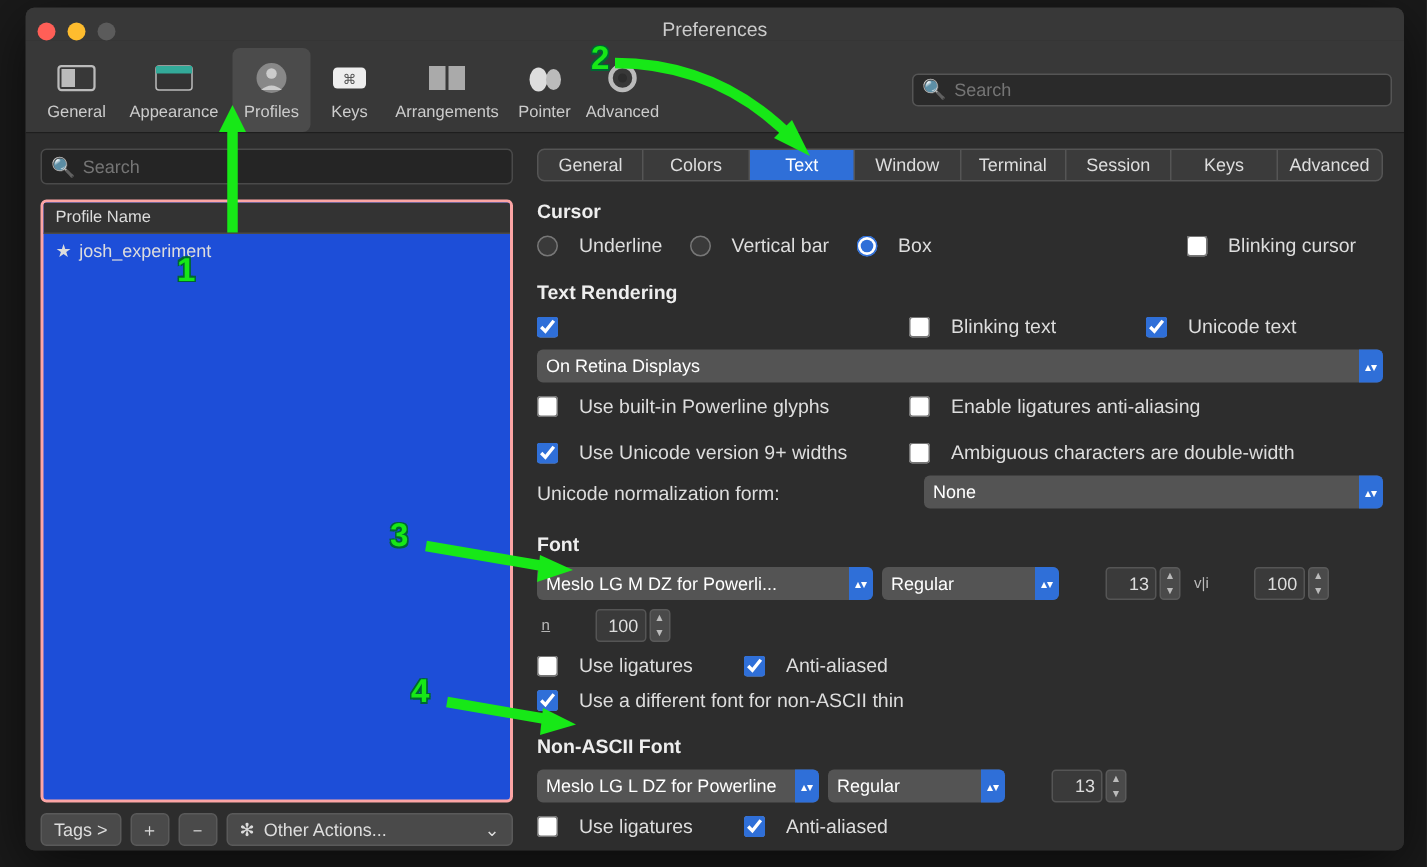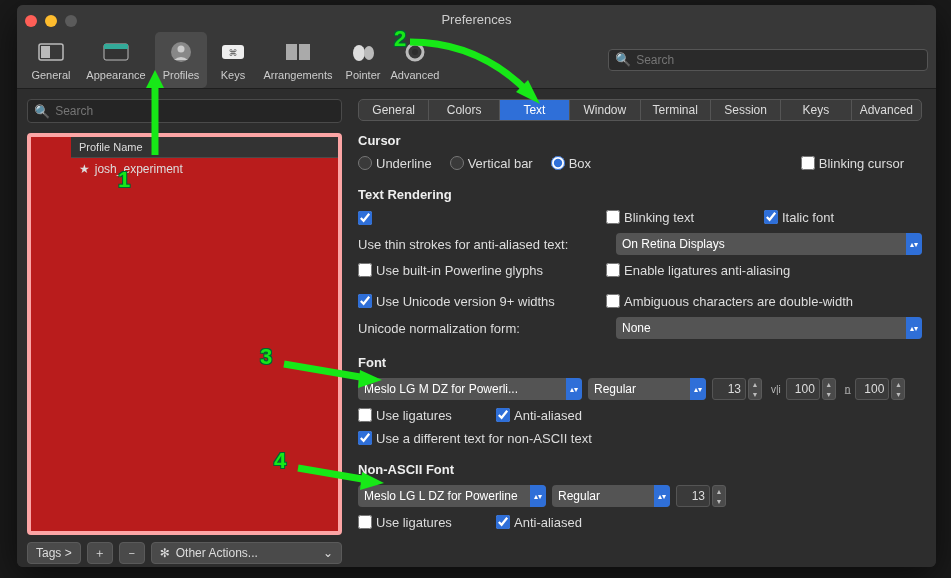--- a/index.html
+++ b/index.html
@@ -15,42 +15,42 @@
 .tb-item.wide { width: 78px; }
 .tb-item.selected { background: #4b4b4b; }
 .tb-icon { width: 32px; height: 28px; display: flex; align-items: center; justify-content: center; color: #bbb; }
 .tb-label { font-size: 11px; color: #ccc; }
 .tb-search { margin-left: auto; width: 320px; height: 22px; background: #2a2a2a; border: 1px solid #555; border-radius: 4px; display: flex; align-items: center; padding: 0 6px; color: #888; gap: 5px; }
 .tb-search input { background: transparent; border: none; outline: none; color: #ddd; font-size: 12px; flex: 1; }
 .body { flex: 1; display: flex; background: #2d2d2d; overflow: hidden; }
 .left { width: 335px; padding: 10px 10px 0 10px; display: flex; flex-direction: column; }
 .psearch { height: 24px; background: #252525; border: 1px solid #4a4a4a; border-radius: 4px; display: flex; align-items: center; padding: 0 6px; gap: 5px; color: #888; margin-bottom: 10px; }
 .psearch input { background: transparent; border: none; outline: none; color: #ddd; font-size: 12px; flex: 1; }
-.plist { flex: 1; background: #b91c1c; border: 4px solid #fca5a5; border-radius: 4px; overflow: hidden; padding-left: 40px; }
+.plist { flex: 1; background: #1d4ed8; border: 2px solid #fca5a5; border-radius: 4px; overflow: hidden; }
 .phead { background: #333; border-bottom: 1px solid #4a4a4a; padding: 4px 8px; font-size: 11px; color: #ddd; }
 .prow { padding: 4px 8px; display: flex; align-items: center; gap: 5px; font-size: 12px; }
 .pactions { height: 32px; display: flex; align-items: center; gap: 6px; padding: 4px 0 0; }
 .tagbtn, .sqbtn, .other { height: 22px; background: #4a4a4a; border: 1px solid #5a5a5a; border-radius: 4px; display: flex; align-items: center; justify-content: center; color: #ddd; font-size: 12px; padding: 0 8px; }
 .sqbtn { width: 26px; padding: 0; }
 .other { flex: 1; justify-content: flex-start; gap: 6px; }
 .right { flex: 1; padding: 10px 14px 10px 6px; overflow: hidden; }
 .tabs { display: flex; background: #3b3b3b; border: 1px solid #555; border-radius: 5px; overflow: hidden; height: 22px; margin-bottom: 12px; }
 .tab { flex: 1; display: flex; align-items: center; justify-content: center; font-size: 12px; color: #ddd; border-right: 1px solid #555; }
 .tab:last-child { border-right: none; }
 .tab.active { background: #2f6fd8; color: #fff; }
 .section { margin-bottom: 16px; }
 .shead { font-weight: 600; font-size: 13px; color: #eee; margin-bottom: 8px; }
 .row { display: flex; align-items: center; gap: 18px; flex-wrap: wrap; margin-bottom: 8px; }
-.ck { display: flex; align-items: flex-start; gap: 4px; font-size: 13px; color: #ddd; }
+.ck { display: flex; align-items: flex-end; gap: 14px; font-size: 13px; color: #ddd; }
 .ck input[type=checkbox], .ck input[type=radio] { width: 14px; height: 14px; accent-color: #2f6fd8; }
 .radio-off { width:14px; height:14px; border-radius:50%; border:1px solid #777; background:#3a3a3a; display:inline-block; }
 .lbl { font-size: 13px; color: #ddd; }
 .sel { height: 22px; background: #545454; border: none; border-radius: 4px; color: #fff; font-size: 12px; padding: 0 6px; position: relative; display: flex; align-items: center; justify-content: space-between; gap: 6px; }
 .sel .arrows { width: 16px; height: 100%; background: #2f6fd8; border-radius: 0 4px 4px 0; margin-right: -6px; display: flex; align-items: center; justify-content: center; color: #fff; font-size: 8px; line-height: 7px; }
-.numf { width: 34px; height: 22px; background: #3a3a3a; border: 1px solid #555; border-radius: 3px; color: #ddd; text-align: right; padding: 0 4px; font-size: 12px; }
+.numf { width: 34px; height: 22px; background: #3a3a3a; border: 1px solid #555; border-radius: 3px; color: #ddd; text-align: right; padding: 0 4px; font-size: 12px; margin-left: 25px; }
 .step { width: 14px; height: 22px; background: #4a4a4a; border: 1px solid #5a5a5a; border-radius: 3px; display:flex; flex-direction:column; }
 .step div { flex:1; display:flex; align-items:center; justify-content:center; font-size:7px; color:#bbb; }
 .spgroup { display:flex; align-items:center; gap:2px; }
 .spicon { font-size: 10px; color:#bbb; padding: 0 3px; }
 
 .arrow { position:absolute; pointer-events:none; }
 .num { position:absolute; font-weight:900; font-size:22px; color:#17e817; text-shadow: -1px -1px 0 #063, 1px -1px 0 #063, -1px 1px 0 #063, 1px 1px 0 #063; pointer-events:none; }
 svg.ar { overflow: visible; }
 svg.ar path, svg.ar line { stroke:#17e817; stroke-width:7; fill:none; }
 svg.ar polygon { fill:#17e817; }
@@ -203,25 +203,24 @@
         <div class="row">
           <label class="ck" style="width:230px">
               <input type="checkbox" checked="" style="">
             </label>
           <label class="ck" style="width:140px">
               <input type="checkbox" style="">
               <span>Blinking text</span>
             </label>
           <label class="ck">
               <input type="checkbox" checked="" style="">
-              <span>Italic font</span>
-            </label>
-        </div>
-        <div class="row">
-          <span class="lbl" style="width:240px">Use thin strokes for anti-aliased text:</span>
+              <span>Unicode text</span>
+            </label>
+        </div>
+        <div class="row">
           <div class="sel" style="flex:1">
               <span>On Retina Displays</span>
               <span class="arrows">▴▾</span>
             </div>
         </div>
         <div class="row">
           <label class="ck" style="width:230px">
               <input type="checkbox" style="">
               <span>Use built-in Powerline glyphs</span>
             </label>
@@ -293,21 +292,21 @@
               <span>Use ligatures</span>
             </label>
           <label class="ck">
               <input type="checkbox" checked="" style="">
               <span>Anti-aliased</span>
             </label>
         </div>
         <div class="row">
           <label class="ck">
               <input type="checkbox" checked="" style="">
-              <span>Use a different text for non-ASCII text</span>
+              <span>Use a different font for non-ASCII thin</span>
             </label>
         </div>
       </div>
 
       <div class="section">
         <div class="shead">Non-ASCII Font</div>
         <div class="row" style="gap:6px">
           <div class="sel" style="width:188px">
               <span>Meslo LG L DZ for Powerline</span>
               <span class="arrows">▴▾</span>

